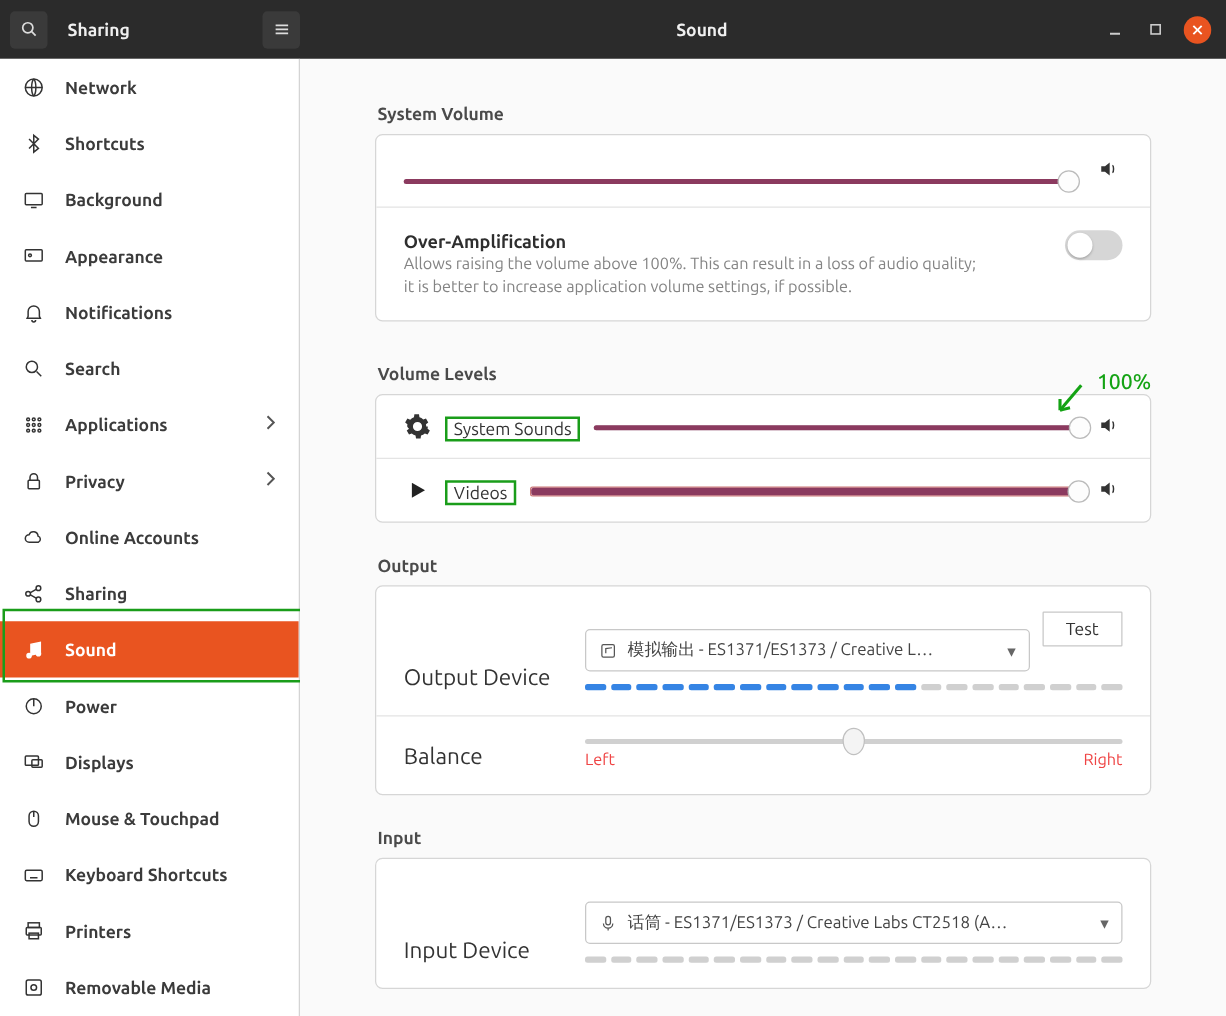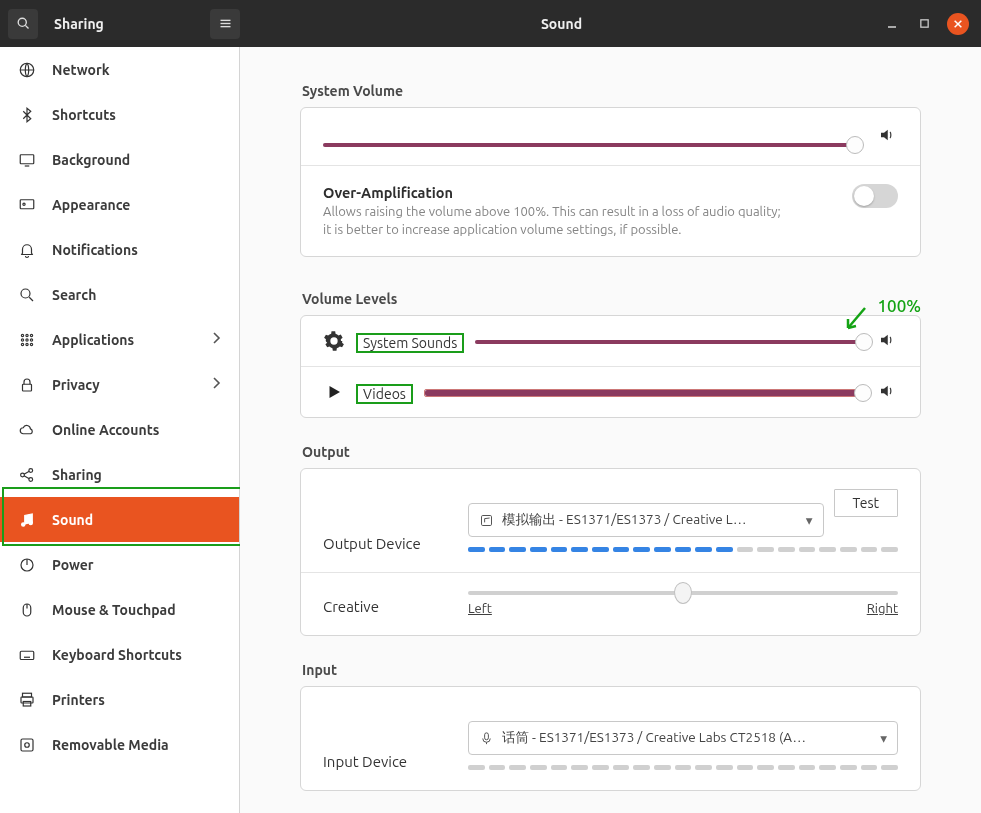--- a/index.html
+++ b/index.html
@@ -90,21 +90,21 @@
 .vol-item-row .icon-box { width:22px; height:22px; display:flex; align-items:center; justify-content:center; }
 .vol-item-label { font-size:14px; color:#333; padding:1px 6px;}
 .vl-slider { flex:1; display:flex; align-items:center; gap:14px;}
 .annotation {
   position:absolute; color:#14a314; font-size:17px; font-weight:500;
 }
 .hl { outline:2px solid #1a9d1a; outline-offset:-1px; }
 .hl-box { border:2px solid #1a9d1a; position:absolute; pointer-events:none;}
 
 .out-row { padding:20px 22px; gap:20px; }
-.out-label { width:125px; font-size:15px; color:#333; font-weight:400;}
+.out-label { width:125px; font-size:18px; color:#333; font-weight:400;}
 .out-controls { flex:1; display:flex; flex-direction:column; gap:10px;}
 .dd-row { display:flex; gap:10px; }
 .dropdown {
   flex:1; height:34px; border:1px solid #c8c8c8; border-radius:4px;
   display:flex; align-items:center; padding:0 10px; gap:8px;
   background:#fff; color:#444; font-size:13.5px;
   overflow:hidden;
   margin-top:14px;
 }
 .dropdown .dd-text { flex:1; white-space:nowrap; overflow:hidden; text-overflow:ellipsis; }
@@ -116,21 +116,21 @@
 .dash-bar { display:flex; gap:4px; height:5px; }
 .dash-bar .d { flex:1; height:5px; border-radius:2px; background:#d0d0d0;}
 .dash-bar .d.on { background:#3584e4;}
 .balance-row { padding:18px 22px 20px 22px; gap:20px; }
 .bal-wrap { flex:1; }
 .bal-track { height:4px; background:#d0d0d0; border-radius:2px; position:relative; margin-bottom:6px;}
 .bal-thumb { position:absolute; top:50%; left:50%; transform:translate(-50%,-50%);
   width:18px; height:22px; background:#f4f4f4; border:1px solid #c0c0c0;
   border-radius:50% 50% 50% 50% / 45% 45% 55% 55%;
 }
-.bal-labels { display:flex; justify-content:space-between; font-size:13px; color:#404040;text-decoration:underline;}
+.bal-labels { display:flex; justify-content:space-between; font-size:13px; color:#ef4444;}
 .content-wrap { position:relative;}
 
 .arrow-svg { position:absolute; }
 
 
 .ico svg { stroke:#333; fill:none; stroke-width:1.6; }
 .sb-item.active .ico svg { stroke:#fff; }
 .gear-solid svg { fill:#333; stroke:none;}
 </style>
 </head>
@@ -292,20 +292,29 @@
         <span class="label">Sound</span>
       </div>
       <div class="sb-item">
         <span class="ico">
             <svg viewBox="0 0 24 24">
               <circle cx="12" cy="12" r="8"></circle>
               <line x1="12" y1="4" x2="12" y2="12"></line>
             </svg>
           </span>
         <span class="label">Power</span>
+      </div>
+      <div class="sb-item">
+        <span class="ico">
+            <svg viewBox="0 0 24 24">
+              <rect x="3" y="5" width="14" height="10" rx="1"></rect>
+              <rect x="10" y="9" width="11" height="8" rx="1"></rect>
+            </svg>
+          </span>
+        <span class="label">Displays</span>
       </div>
       <div class="sb-item">
         <span class="ico">
             <svg viewBox="0 0 24 24">
               <rect x="7" y="4" width="10" height="16" rx="5"></rect>
               <line x1="12" y1="4" x2="12" y2="10"></line>
             </svg>
           </span>
         <span class="label">Mouse &amp; Touchpad</span>
       </div>
@@ -458,21 +467,21 @@
                 <div class="d"></div>
                 <div class="d"></div>
                 <div class="d"></div>
                 <div class="d"></div>
                 <div class="d"></div>
                 <div class="d"></div>
               </div>
           </div>
         </div>
         <div class="row balance-row" style="border-top:1px solid #e4e4e4;">
-          <div class="out-label">Creative</div>
+          <div class="out-label">Balance</div>
           <div class="bal-wrap">
             <div class="bal-track">
               <div class="bal-thumb"></div>
             </div>
             <div class="bal-labels">
               <span>Left</span>
               <span>Right</span>
             </div>
           </div>
         </div>

